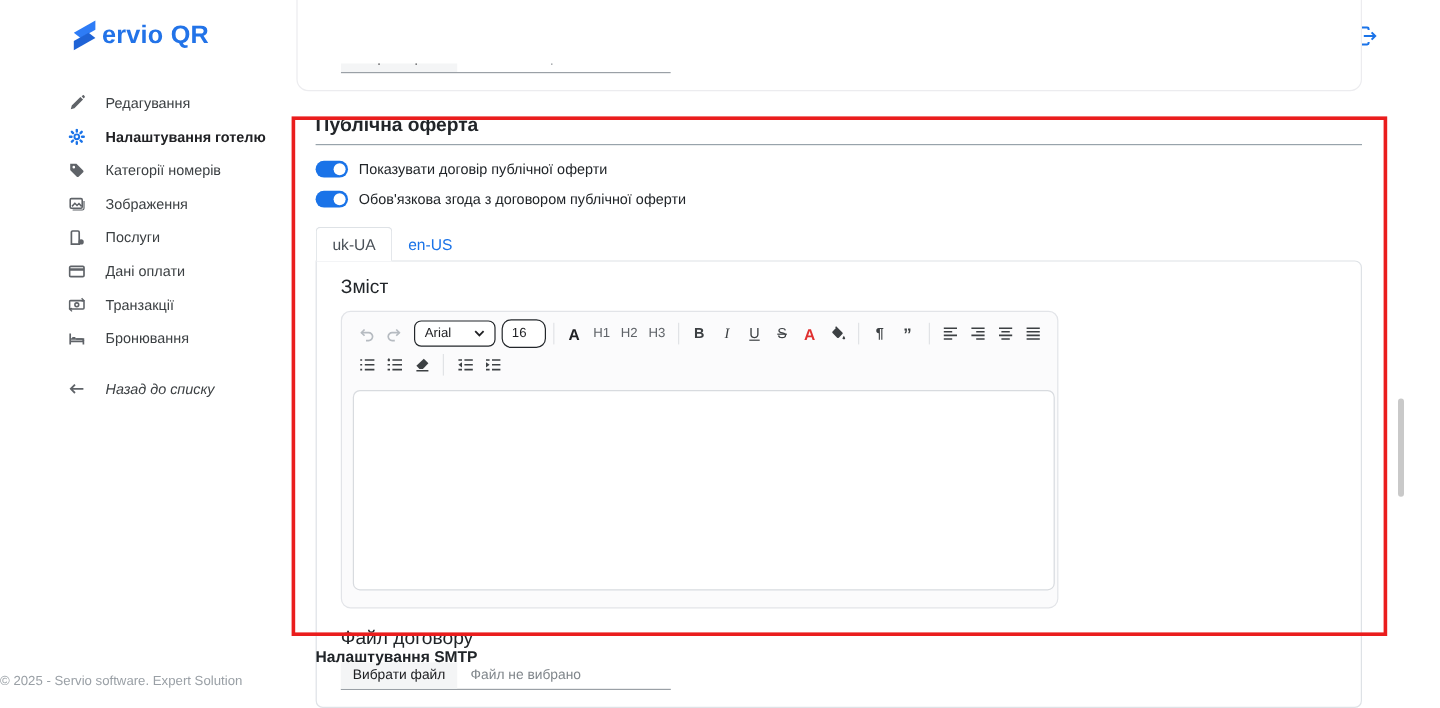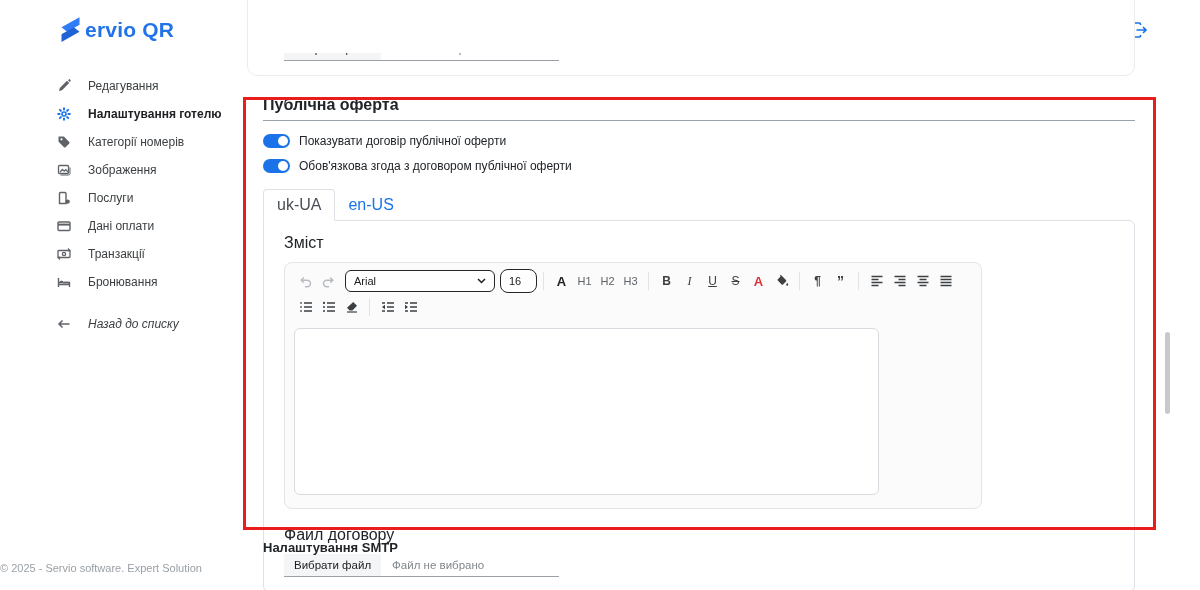--- a/index.html
+++ b/index.html
@@ -35,30 +35,30 @@
 
   .offer { position:absolute; left:263px; top:96px; width:872px; }
   .offer-title { font-size:16px; font-weight:700; color:#212529; padding-bottom:6px;
                  border-bottom:1px solid #98a3ab; margin-bottom:13px; }
   .toggle-row { display:flex; align-items:center; gap:9px; font-size:12px; margin:11px 0; cursor:pointer; }
   .switch { position:relative; width:27px; height:14px; background:#1a73e8; border-radius:8px; flex:0 0 27px; }
   .switch::after { content:""; position:absolute; right:2px; top:2px; width:10px; height:10px;
                    background:#fff; border-radius:50%; }
 
   .tabs { display:flex; align-items:flex-end; margin-top:16px; position:relative; z-index:2; }
-  .tab { font-size:16px; padding:6px 13px; cursor:pointer; }
+  .tab { font-size:13px; padding:6px 13px; cursor:pointer; }
   .tab.active { color:#495057; background:#fff; border:1px solid #dee2e6; border-bottom:1px solid #fff;
                 border-radius:4px 4px 0 0; margin-bottom:-1px; }
   .tab.link { color:#1a73e8; }
 
   .tab-panel { border:1px solid #dee2e6; border-radius:0 6px 6px 6px; background:#fff;
                padding:13px 20px 14px; min-height:324px; }
   .field-label { font-size:16px; color:#212529; margin-bottom:10px; }
 
-  .editor { width:698px; border:1px solid #e2e4e8; border-radius:8px; background:#fbfbfc; padding:6px 9px 9px; }
+  .editor { width:598px; border:1px solid #e2e4e8; border-radius:8px; background:#fbfbfc; padding:6px 9px 9px; }
   .tb-row { display:flex; align-items:center; min-height:24px; }
   .tb-row + .tb-row { margin-top:2px; }
   .tb-btn { min-width:21px; height:20px; display:flex; align-items:center; justify-content:center;
             color:#3c4043; font-size:12px; cursor:pointer; margin:0 1px; }
   .tb-btn.dim { color:#b6bbc1; }
   .tb-sep { width:1px; height:18px; background:#e1e3e6; margin:0 6px; }
   .font-select { display:flex; align-items:center; justify-content:space-between; width:150px; height:22px;
                  border:1px solid #23272b; border-radius:6px; background:#fff; font-size:11px; color:#202124;
                  padding:0 8px; margin:0 5px; cursor:pointer; }
   .size-input { width:37px; height:24px; border:1px solid #23272b; border-radius:8px; background:#fff;

